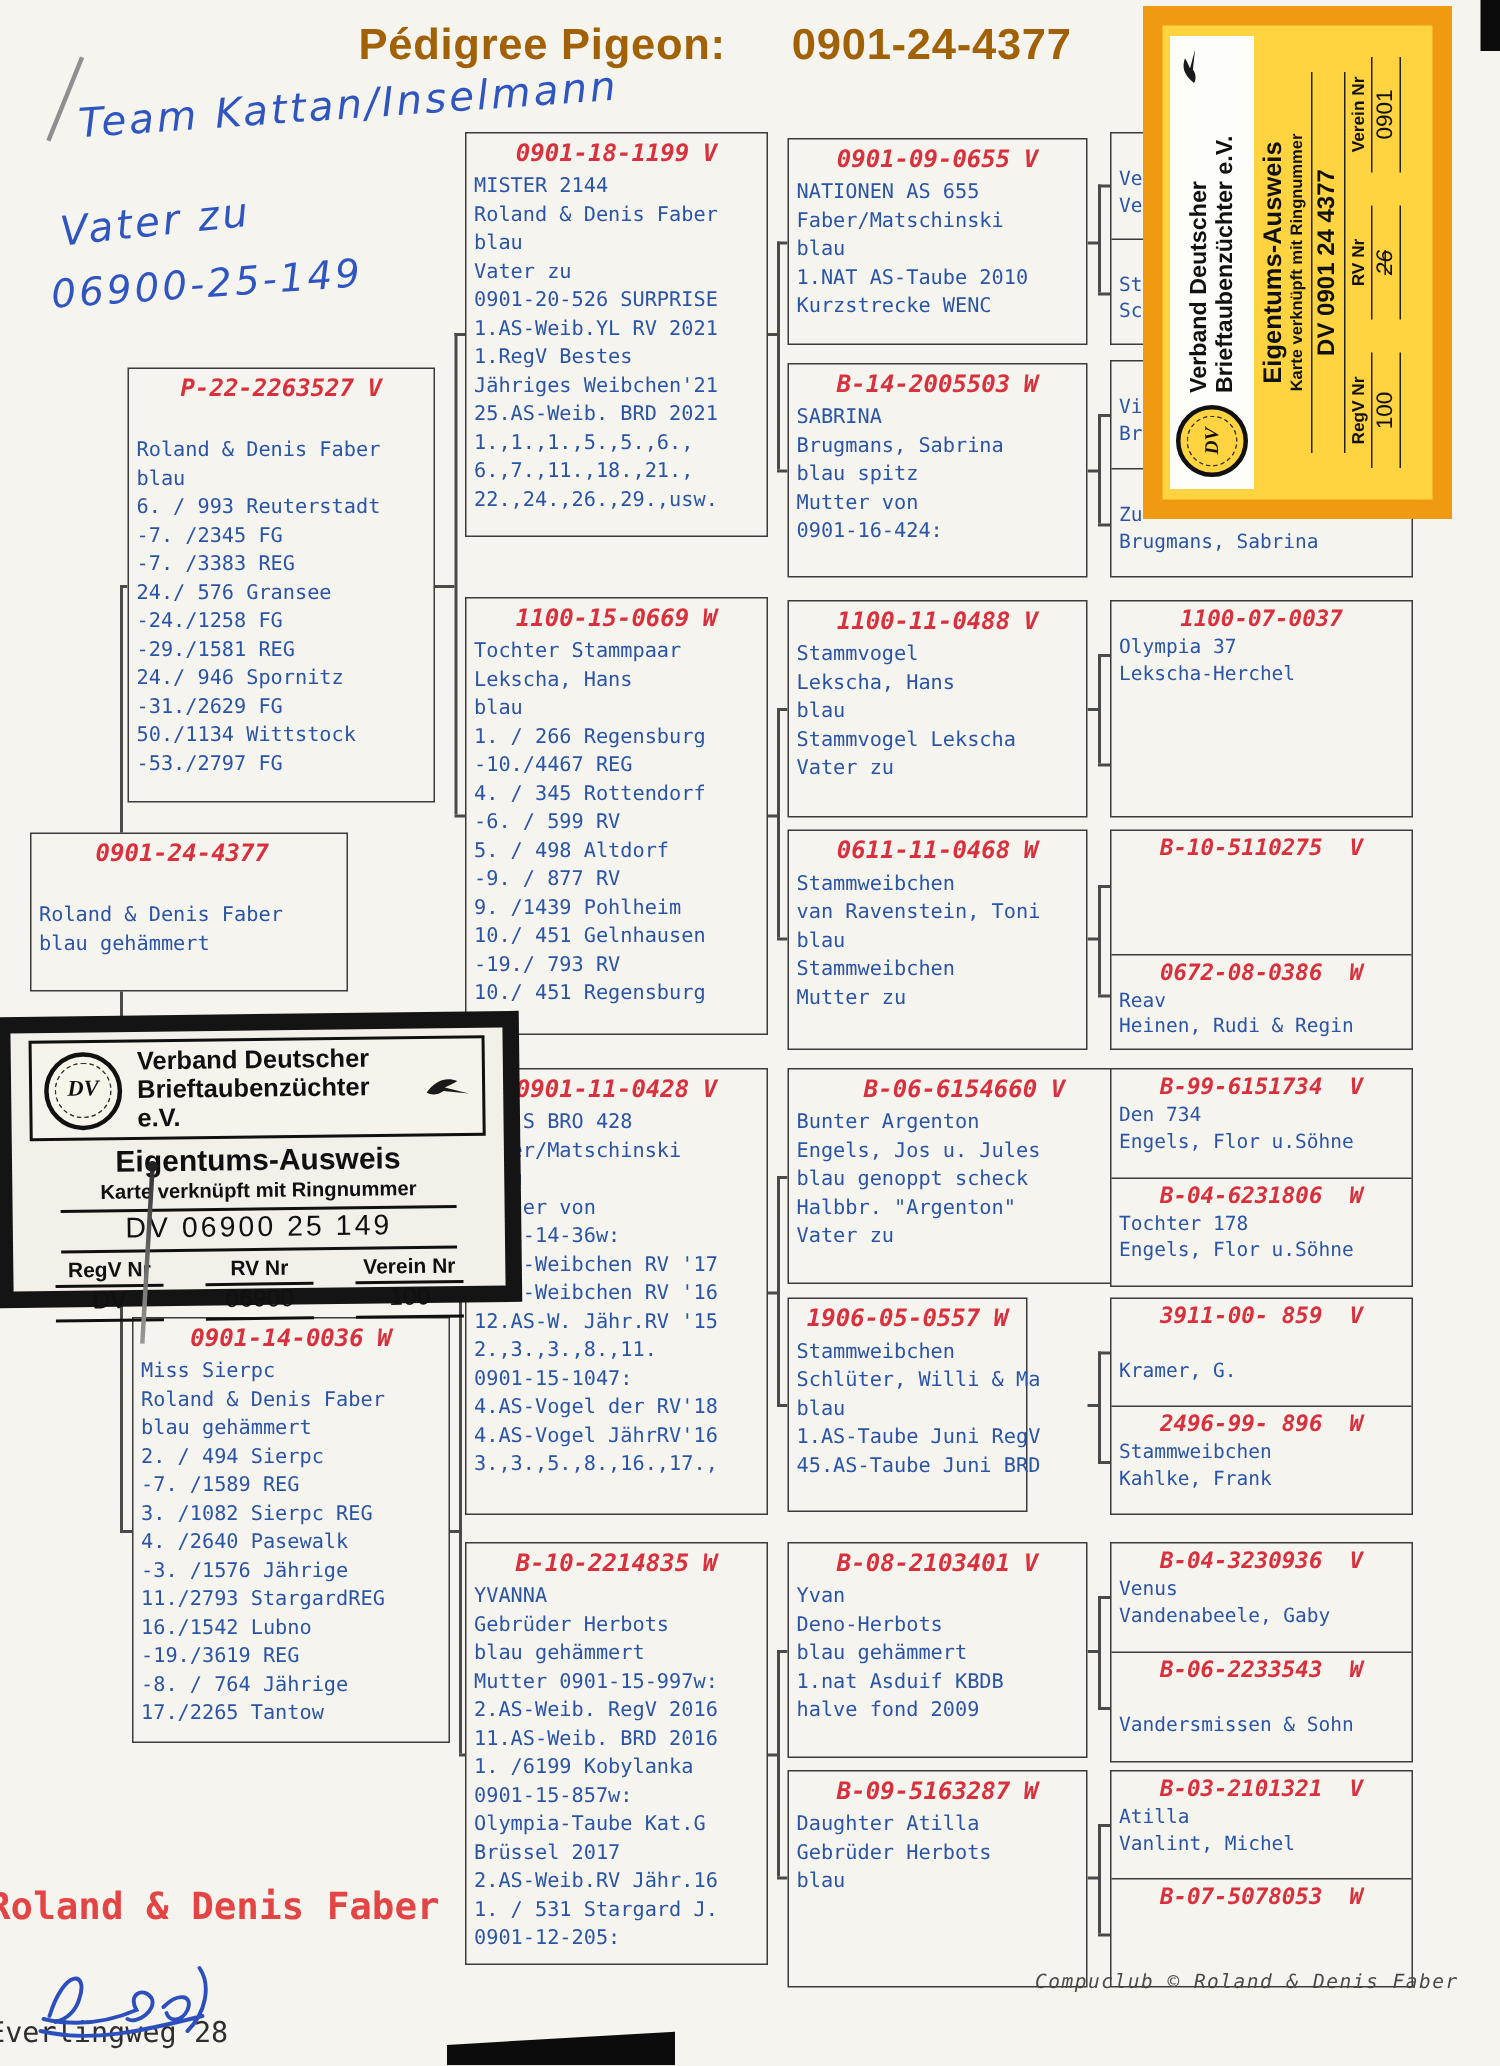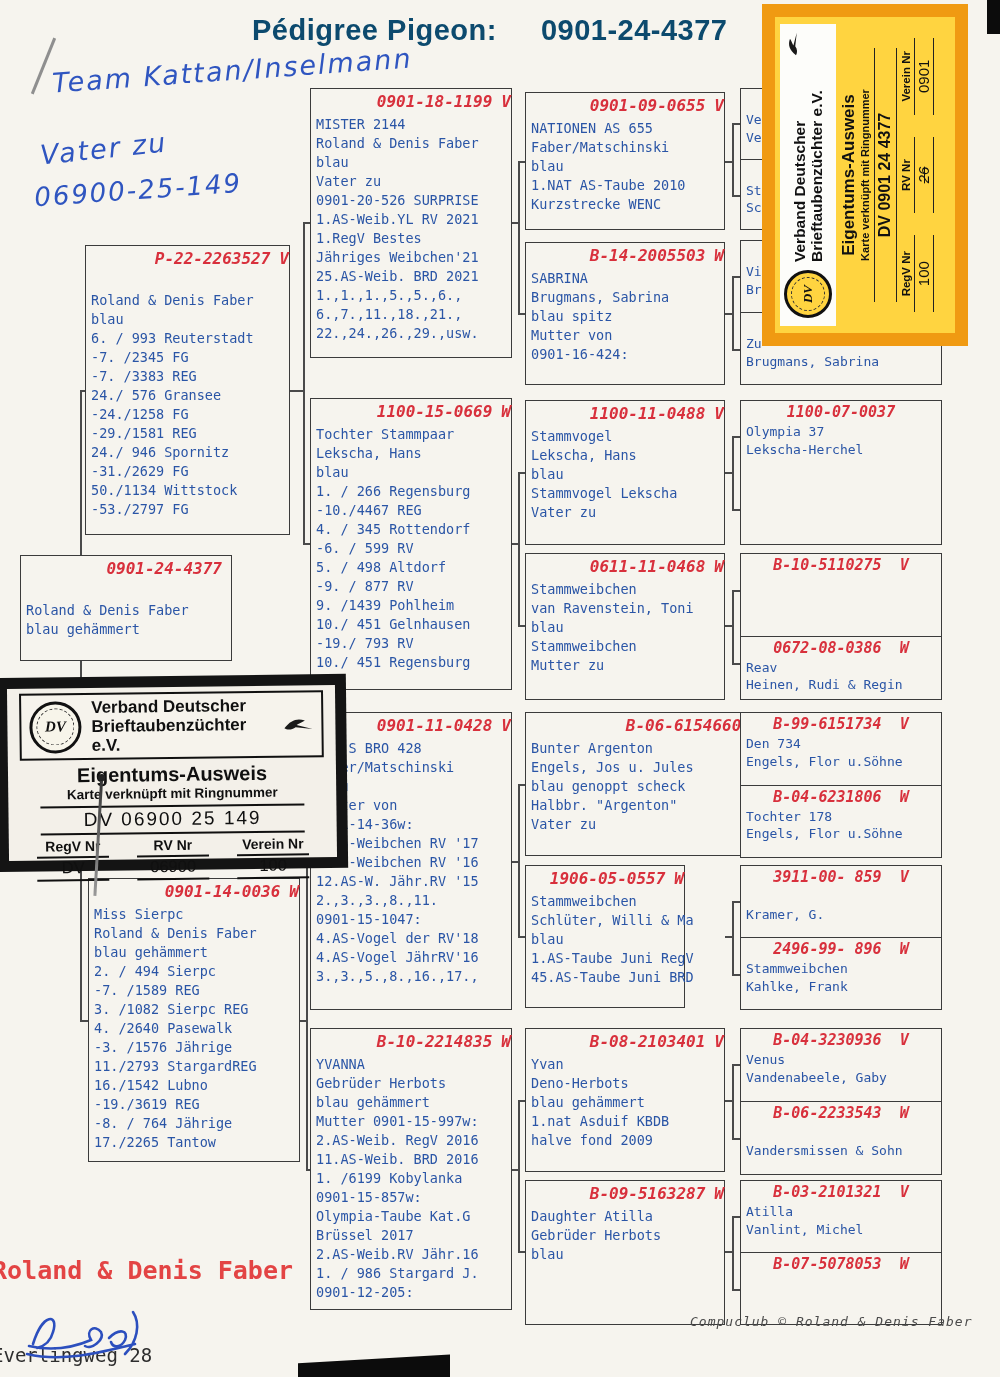--- a/index.html
+++ b/index.html
@@ -1,35 +1,35 @@
 <!DOCTYPE html>
 <html><head>
 <meta charset="utf-8">
 <style>
   html,body{margin:0;padding:0}
   body{width:1000px;height:1377px;position:relative;overflow:hidden;
        background:#f6f4ee;font-family:"DejaVu Sans Mono",monospace}
   .abs{position:absolute}
 
   
-  .title{left:252px;top:14px;display:flex;gap:44px;
+  .title{left:239px;top:14px;display:flex;gap:44px;
          font-family:"Liberation Sans",sans-serif;font-weight:bold;
-         font-size:29px;color:#0c4a6e;letter-spacing:.5px}
+         font-size:29px;color:#a16207;letter-spacing:.5px}
 
   
   .hand{color:#2f55c0;font-family:"DejaVu Sans",sans-serif;font-style:italic;
         letter-spacing:2px;white-space:pre}
   .hand-team{left:52px;top:55px;font-size:27px;transform:rotate(-4deg)}
   .hand-n1{left:40px;top:133px;font-size:27px;transform:rotate(-6deg)}
   .hand-n2{left:34px;top:175px;font-size:26px;transform:rotate(-4deg)}
   .pencil{left:42px;top:36px;width:3px;height:60px;background:#8f8f8f;transform:rotate(22deg)}
 
   
   .pbox{position:absolute;border:1.5px solid #3b3b3b;background:#f6f4ee;box-sizing:border-box}
-  .pbox-h{text-align:right;color:#d8303c;font-style:italic;font-weight:bold;
+  .pbox-h{text-align:center;color:#d8303c;font-style:italic;font-weight:bold;
           font-size:16px;padding-top:3px;height:22px;white-space:pre}
   .pbox-h .sx{margin-left:9px}
   .pbox-b{padding:1px 5px;color:#2a55a6;font-size:13.5px;line-height:19px}
   .pbox-b div,.sub-b div{white-space:pre}
 
   
   .sbox{position:absolute;border:1.5px solid #3b3b3b;background:#f6f4ee;
         box-sizing:border-box;display:flex;flex-direction:column}
   .sub{flex:1;overflow:hidden}
   .sub.bot{border-top:1.5px solid #3b3b3b}
@@ -282,21 +282,21 @@
       <div>Gebrüder Herbots</div>
       <div>blau gehämmert</div>
       <div>Mutter 0901-15-997w:</div>
       <div>2.AS-Weib. RegV 2016</div>
       <div>11.AS-Weib. BRD 2016</div>
       <div>1. /6199 Kobylanka</div>
       <div>0901-15-857w:</div>
       <div>Olympia-Taube Kat.G</div>
       <div>Brüssel 2017</div>
       <div>2.AS-Weib.RV Jähr.16</div>
-      <div>1. / 986 Stargard J.</div>
+      <div>1. / 531 Stargard J.</div>
       <div>0901-12-205:</div>
     </div>
 </div>
 
 <div class="pbox" style="left:525px;top:92px;width:200px;height:138px">
   <div class="pbox-h"><span>0901-09-0655</span><span class="sx">V</span></div>
   <div class="pbox-b">
       <div>NATIONEN AS 655</div>
       <div>Faber/Matschinski</div>
       <div>blau</div>

